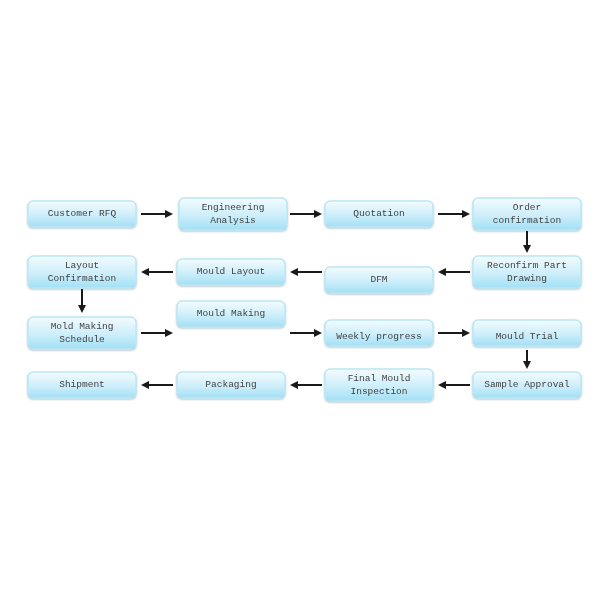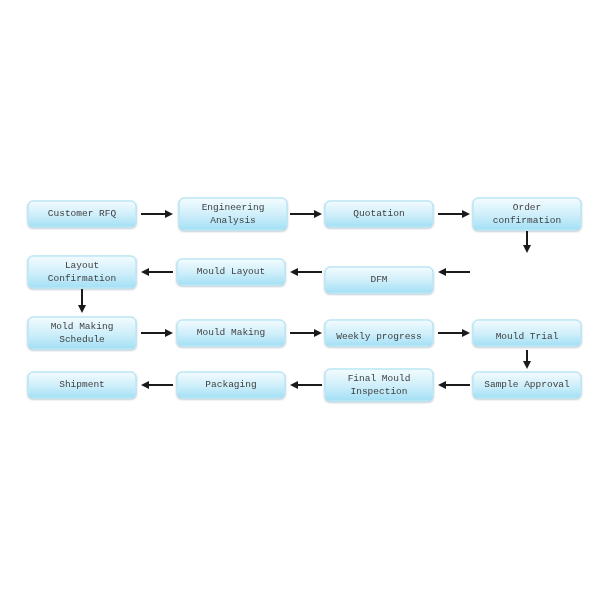--- a/index.html
+++ b/index.html
@@ -102,26 +102,30 @@
 
   <div class="node" style="left:75px; top:272px;">
     <span class="lbl">Layout Confirmation</span>
   </div>
   <div class="node" style="left:224px; top:272px;">
     <span class="lbl">Mould Layout</span>
   </div>
   <div class="node" style="left:372px; top:280px;">
     <span class="lbl">DFM</span>
   </div>
+  <div class="node" style="left:520px; top:272px;">
+    <span class="lbl">Reconfirm Part
+Drawing</span>
+  </div>
 
   <div class="node" style="left:75px; top:333px;">
     <span class="lbl">Mold Making
 Schedule</span>
   </div>
-  <div class="node" style="left:224px; top:333px;align-items:center;">
+  <div class="node" style="left:224px; top:314px;align-items:center;">
     <span class="lbl">Mould Making</span>
   </div>
   <div class="node" style="left:372px; top:333px;align-items:flex-end;">
     <span class="lbl">Weekly progress</span>
   </div>
   <div class="node" style="left:520px; top:333px;align-items:flex-end;">
     <span class="lbl">Mould Trial</span>
   </div>
 
   <div class="node" style="left:75px; top:385px;">

